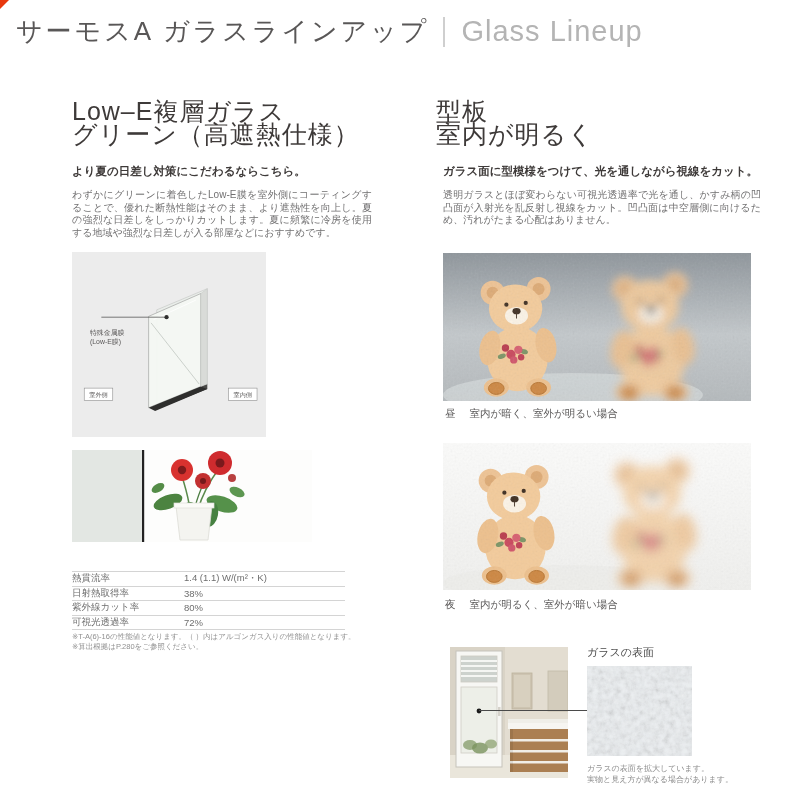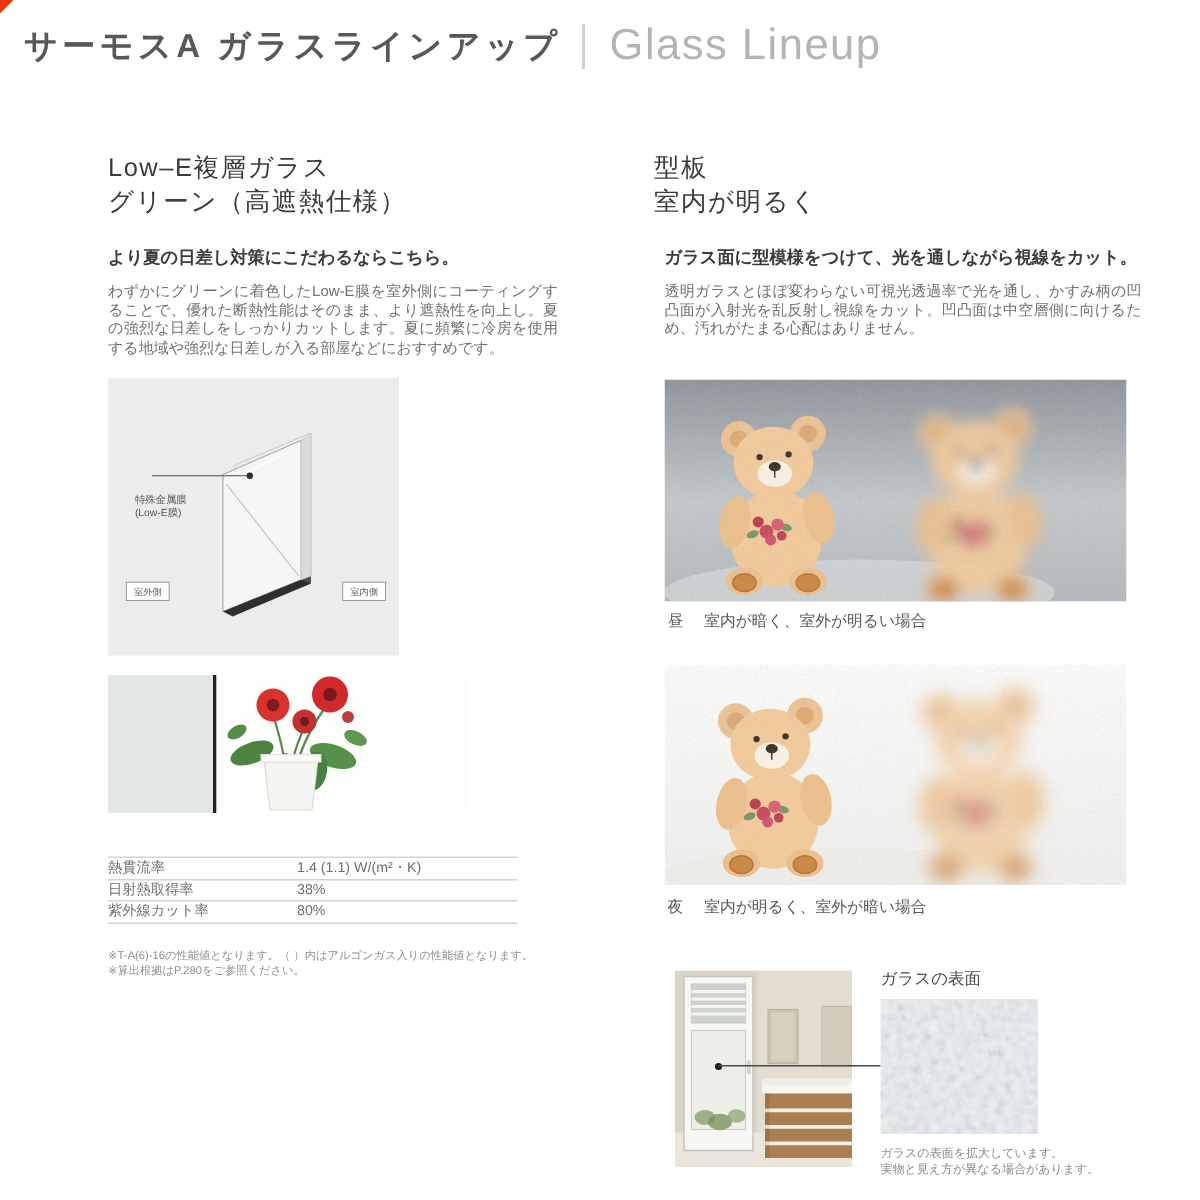--- a/index.html
+++ b/index.html
@@ -3,44 +3,44 @@
 <meta charset="utf-8">
 <style>
   html,body{margin:0;padding:0;background:#fff;}
   .page{position:relative;width:800px;height:800px;background:#ffffff;overflow:hidden;
         font-family:"Liberation Sans","DejaVu Sans",sans-serif;color:#595757;}
   
   .corner-mark{position:absolute;left:0;top:0;width:0;height:0;
     border-top:9px solid #e8380d;border-right:9px solid transparent;}
   
   .hdr{position:absolute;left:16px;top:14px;display:flex;align-items:center;white-space:nowrap;}
-  .hdr .ja{font-size:22px;font-weight:700;color:#595757;letter-spacing:3px;margin:0;}
+  .hdr .ja{font-size:26px;font-weight:400;color:#595757;letter-spacing:3px;margin:0;}
   .hdr .vbar{display:inline-block;width:2px;height:30px;background:#cfcfcf;margin:0 16px 0 14px;}
   .hdr .en{font-size:29px;font-weight:300;color:#b4b4b4;letter-spacing:1px;}
   
-  .sec-title{position:absolute;top:100px;font-size:17px;line-height:23px;font-weight:500;
+  .sec-title{position:absolute;top:100px;font-size:25px;line-height:23px;font-weight:500;
     color:#3e3a39;letter-spacing:1px;margin:0;}
   .sec-title.left{left:72px;} .sec-title.right{left:436px;}
   .lead{position:absolute;top:164px;font-size:11.5px;font-weight:bold;color:#3e3a39;}
   .lead.left{left:72px;} .lead.right{left:443px;}
   .bodytxt{position:absolute;top:189px;font-size:10px;line-height:12.6px;color:#717071;
     text-align:justify;}
   .bodytxt.left{left:72px;width:300px;}
   .bodytxt.right{left:443px;width:318px;}
   
   .diagram{position:absolute;left:72px;top:252px;width:194px;height:185px;background:#ececec;}
   .diagram svg{display:block;width:100%;height:100%;}
   
   .flower{position:absolute;left:72px;top:450px;width:240px;height:92px;}
   .flower svg{display:block;width:100%;height:100%;}
   .lnote{position:absolute;left:74px;top:547px;font-size:8px;line-height:9.8px;color:#8f8f8f;}
   .lnote .l2{padding-left:9px;}
   
   .spec{position:absolute;left:72px;top:571px;width:273px;font-size:9.5px;color:#6e6e6e;}
-  .spec-row{display:flex;height:13.5px;align-items:center;border-top:1px solid #d4d4d4;gap:14px;}
+  .spec-row{display:flex;height:13.5px;align-items:center;border-top:1px solid #d4d4d4;}
   .spec-row:last-child{border-bottom:1px solid #d4d4d4;}
   .spec-label{width:112px;}
   .spec-value{flex:1;}
   .lfoot{position:absolute;left:72px;top:632px;font-size:7.5px;line-height:9.5px;color:#8f8f8f;}
   
   .photo{position:absolute;left:443px;width:308px;}
   .photo.day{top:253px;height:148px;}
   .photo.night{top:443px;height:147px;}
   .photo svg{display:block;width:100%;height:100%;}
   .pcap{position:absolute;left:445px;font-size:10.5px;color:#595757;}
@@ -193,20 +193,24 @@
       <span class="spec-value">1.4 (1.1) W/(m²・K)</span>
     </div>
     <div class="spec-row">
       <span class="spec-label">日射熱取得率</span>
       <span class="spec-value">38%</span>
     </div>
     <div class="spec-row">
       <span class="spec-label">紫外線カット率</span>
       <span class="spec-value">80%</span>
     </div>
+    <div class="spec-row">
+      <span class="spec-label">可視光透過率</span>
+      <span class="spec-value">72%</span>
+    </div>
   </div>
   <div class="lfoot">
     <div>※T-A(6)-16の性能値となります。（ ）内はアルゴンガス入りの性能値となります。</div>
     <div>※算出根拠はP.280をご参照ください。</div>
   </div>
 
   <h2 class="sec-title right">
     <span>型板</span><br>
     <span>室内が明るく</span>
   </h2>

